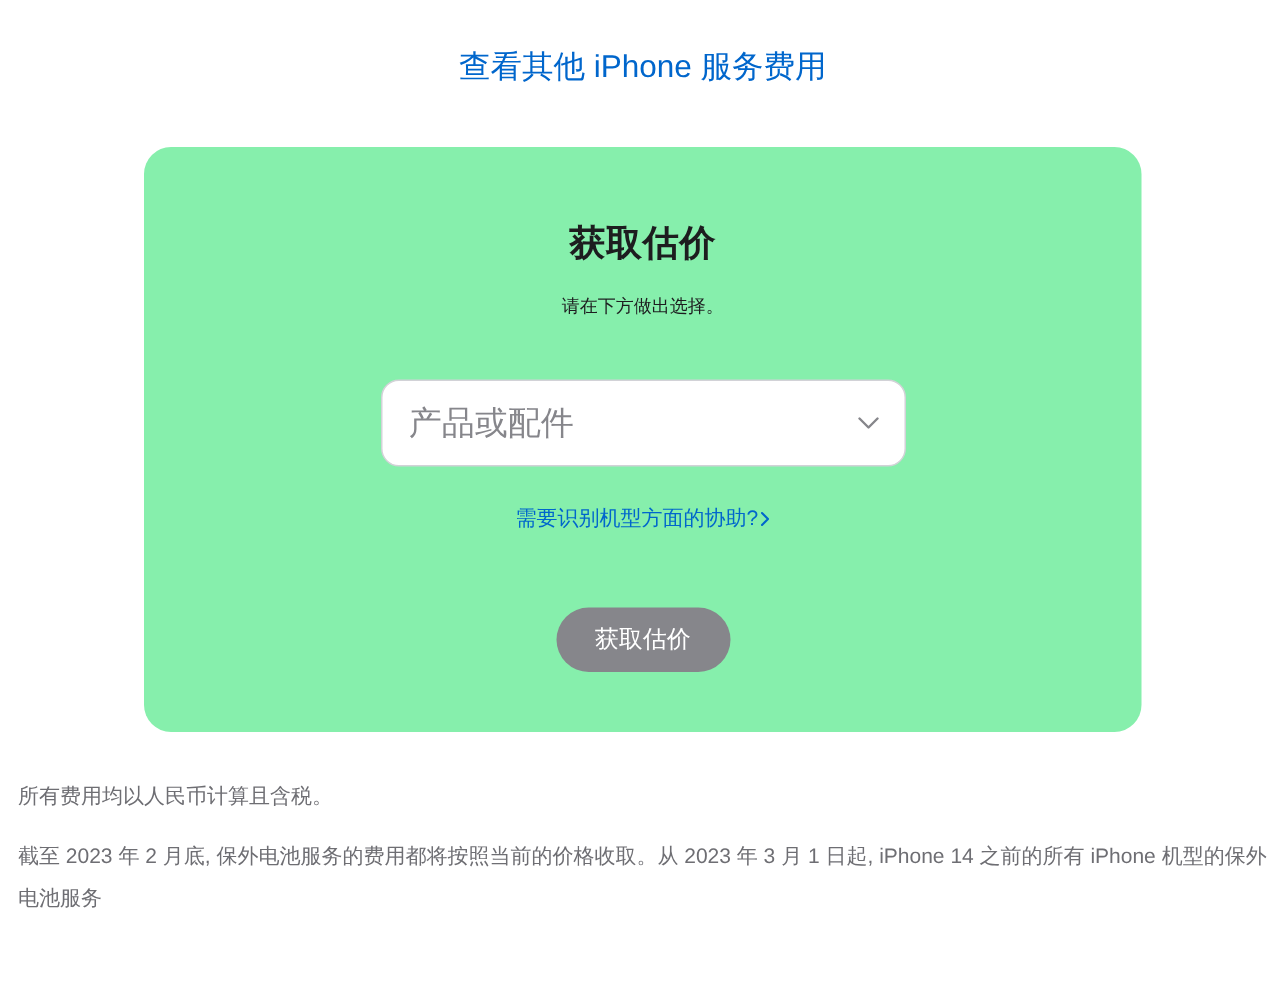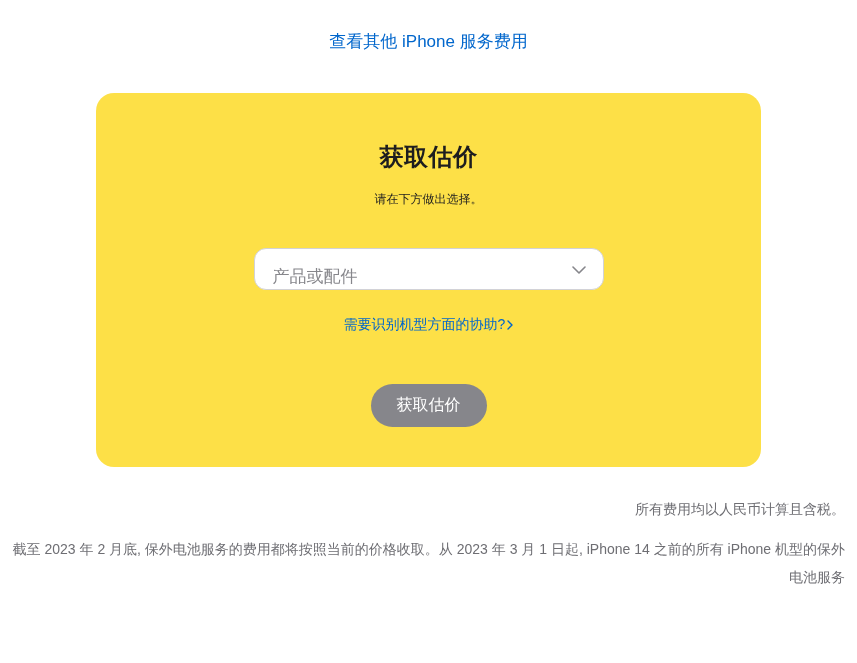--- a/index.html
+++ b/index.html
@@ -14,24 +14,24 @@
     .container {
       padding: 30px 10px 0 10px;
     }
     .top-link {
       text-align: center;
       margin-bottom: 40px;
     }
     .top-link a {
       color: #0066cc;
       text-decoration: none;
-      font-size: 17px;
+      font-size: 21px;
     }
     .card {
-      background: #fde047;
+      background: #86efac;
       border-radius: 18px;
       margin: 0 auto;
       width: 665px;
       padding: 48px 40px 40px 40px;
       text-align: center;
     }
     .card-title {
       font-size: 24px;
       font-weight: 600;
       color: #1d1d1f;
@@ -43,26 +43,26 @@
       margin-top: 18px;
       margin-bottom: 40px;
     }
     .select-wrap {
       position: relative;
       width: 350px;
       margin: 0 auto 22px auto;
     }
     .select {
       width: 100%;
-      height: 42px;
+      height: 58px;
       border: 1px solid #d2d2d7;
       border-radius: 12px;
       background: #fff;
       padding: 0 44px 0 18px;
-      font-size: 17px;
+      font-size: 22px;
       color: #86868b;
       appearance: none;
       -webkit-appearance: none;
       text-align: left;
       line-height: 56px;
       cursor: pointer;
     }
     .select-chevron {
       position: absolute;
       right: 18px;
@@ -92,21 +92,21 @@
       cursor: not-allowed;
       opacity: 1;
     }
     .footnote {
       margin: 28px 0 0 0;
       font-size: 14px;
       color: #6e6e73;
       line-height: 2.0;
       padding: 0 2px;
     }
-    .footnote p { margin-bottom: 12px; text-align: right; }
+    .footnote p { margin-bottom: 12px; }
   </style>
 </head>
 <body>
 
 <div class="container">
 
   <div class="top-link">
     <a href="#">查看其他 iPhone 服务费用</a>
   </div>
 

